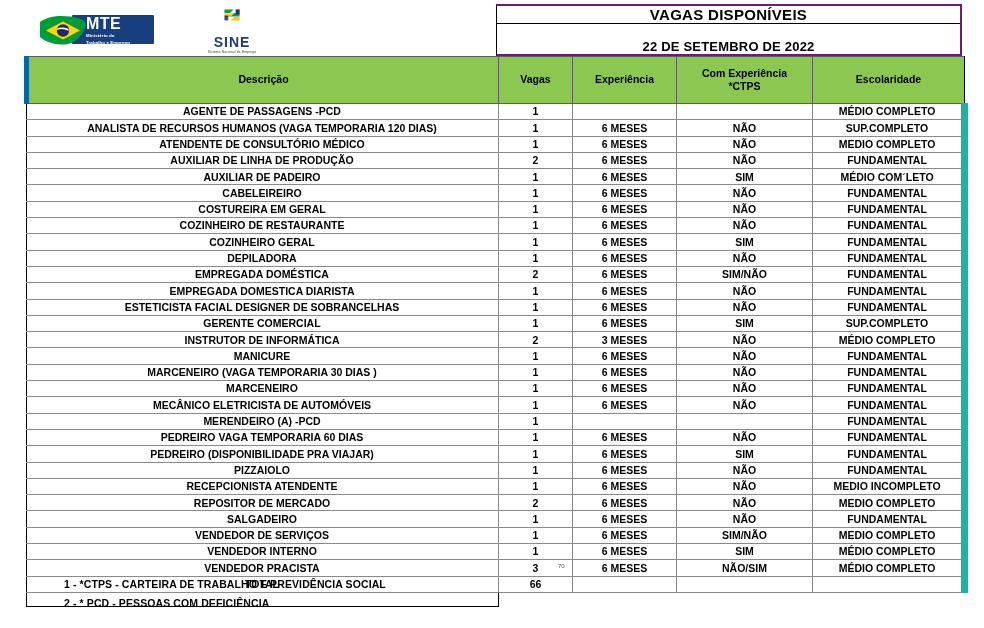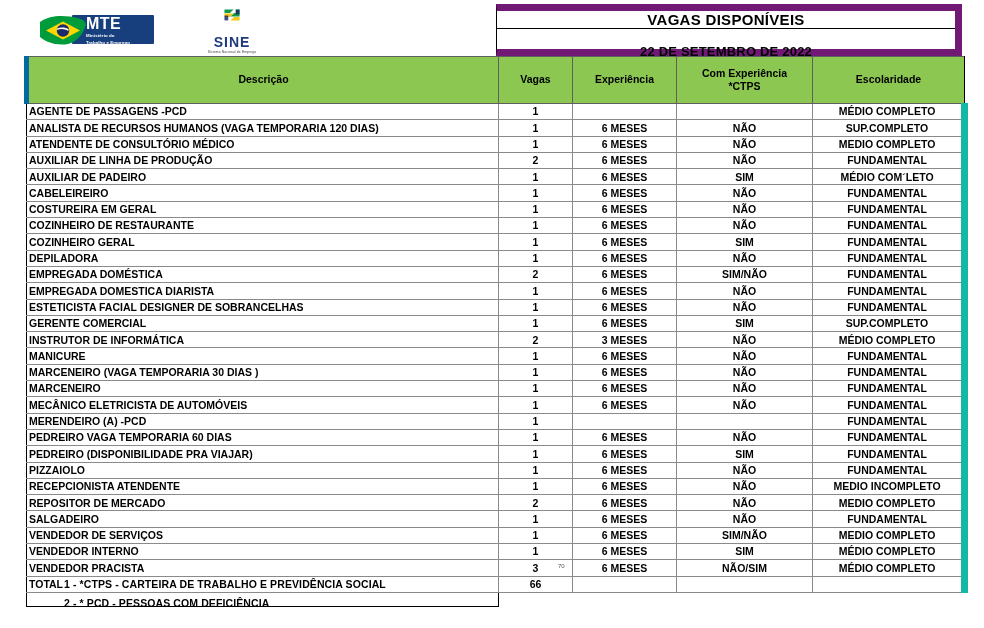--- a/index.html
+++ b/index.html
@@ -125,21 +125,21 @@
     letter-spacing: 0.2px;
     margin-top: 1px;
     white-space: nowrap;
     transform: scaleY(0.9);
   }
 
   .title-cell {
     flex: 1;
     display: flex;
     flex-direction: column;
-    border: 7px solid #701a75;
+    border: 2px solid #701a75;
     border-left: 1px solid #000;
     box-sizing: border-box;
     gap: 15px;
   }
   .title-main {
     flex: 1;
     display: flex;
     align-items: center;
     justify-content: center;
     font-size: 15px;
@@ -193,21 +193,21 @@
     font-size: 10.5px;
     font-weight: bold;
     height: 15.3px;
     padding: 0 3px;
     line-height: 1;
     vertical-align: middle;
     white-space: nowrap;
     overflow: hidden;
     color: #000;
   }
-  .vagas-table td.c-desc  { text-align: left;   border-left: 1px solid #000; padding-left: 2px; }
+  .vagas-table td.c-desc  { text-align: center;   border-left: 1px solid #000; padding-left: 2px; }
   .vagas-table td.c-vagas { text-align: center; }
   .vagas-table td.c-exp   { text-align: center; }
   .vagas-table td.c-ctps  { text-align: center; }
   .vagas-table td.c-esc   { text-align: center; border-right: 7px solid #14b8a6; }
 
   .vagas-table tr.total-row td { border-top: 1px solid #000; }
   .vagas-table tr.tail-row td {
     height: 13px;
     border-bottom: 1px solid #000;
   }

